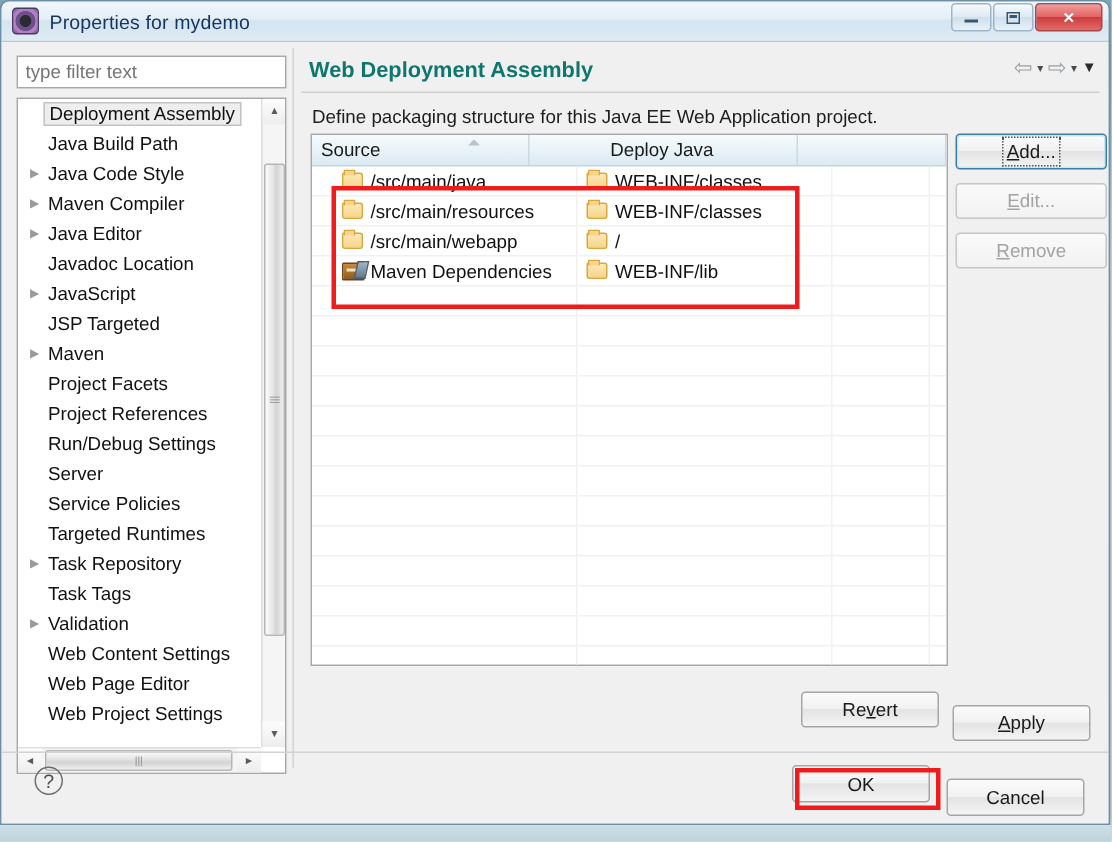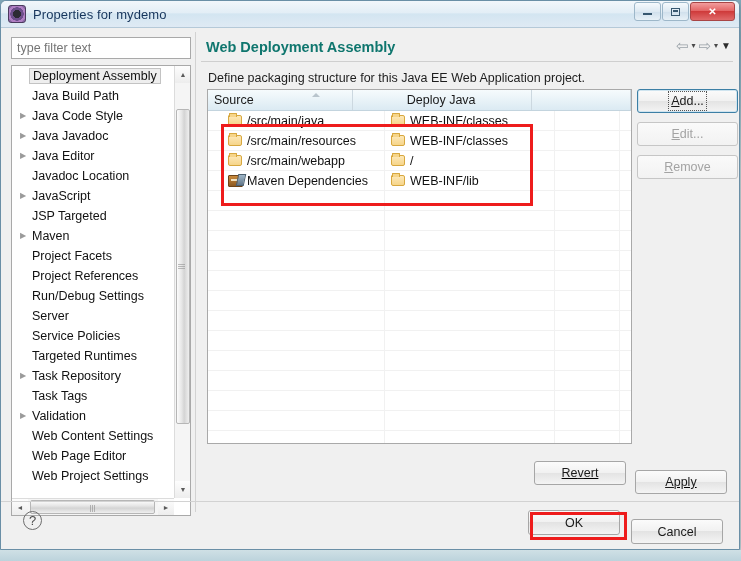--- a/index.html
+++ b/index.html
@@ -258,21 +258,21 @@
     font-family: "Liberation Sans", sans-serif;
   }
   .btn.focused { border-color: #3c7fa5; box-shadow: inset 0 0 0 1px #cfe4ef; }
   .btn.focused .inner { outline: 1px dotted #555; outline-offset: 2px; }
   .btn.disabled { color: #a3a3a3; background: linear-gradient(180deg,#fafafa,#f2f2f2); border-color: #c6c6c6; }
   .btn + .btn { margin-top: 9px; }
   .u { text-decoration: underline; }
 
   
   .bottom-btns {
-    position: absolute; right: 6px; bottom: 55px; display: flex; gap: 9px; text-decoration: underline;
+    position: absolute; right: 6px; bottom: 55px; display: flex; gap: 9px;
   }
   .btn.wide { width: 92px; height: 24px; }
 
   .sep-line {
     position: absolute; left: 0; right: 0; bottom: 47px; height: 1px; background: #d2d2d2;
   }
   .footer {
     position: absolute; left: 0; right: 0; bottom: 0; height: 47px;
   }
   .help-ic {
@@ -332,21 +332,21 @@
             <div class="tree-item">
               <span class="arrow"></span>
               <span class="lbl">Java Build Path</span>
             </div>
             <div class="tree-item">
               <span class="arrow">▶</span>
               <span class="lbl">Java Code Style</span>
             </div>
             <div class="tree-item">
               <span class="arrow">▶</span>
-              <span class="lbl">Java Javadoc</span>
+              <span class="lbl">Maven Compiler</span>
             </div>
             <div class="tree-item">
               <span class="arrow">▶</span>
               <span class="lbl">Java Editor</span>
             </div>
             <div class="tree-item">
               <span class="arrow"></span>
               <span class="lbl">Javadoc Location</span>
             </div>
             <div class="tree-item">

